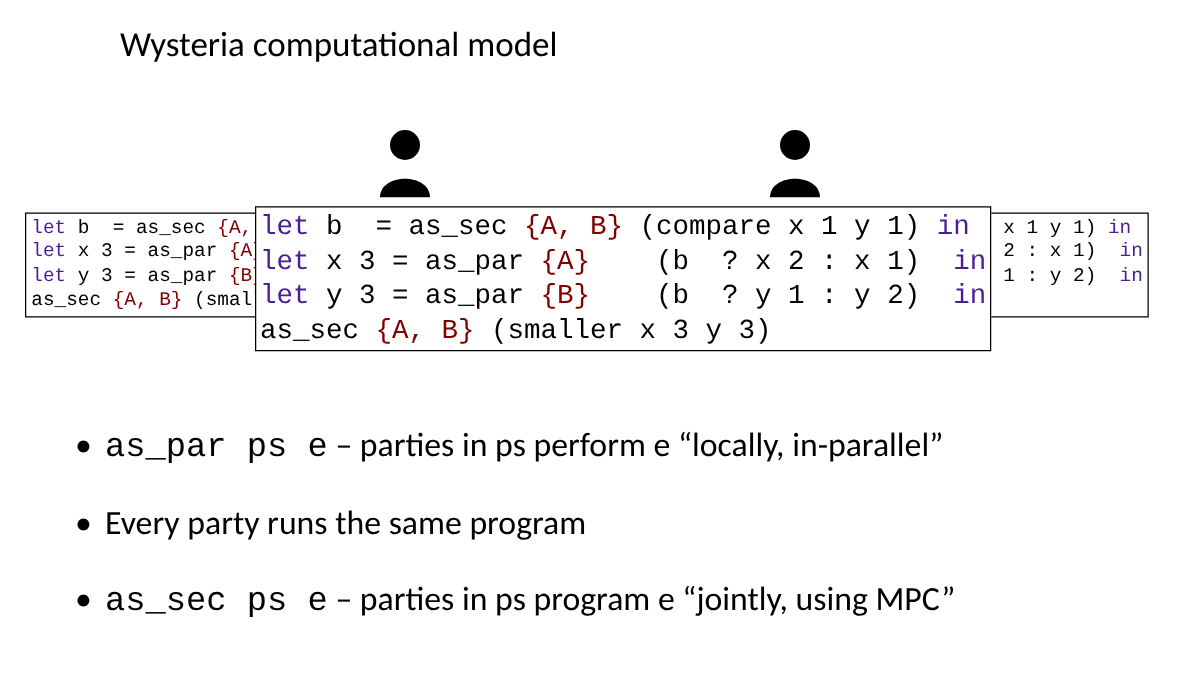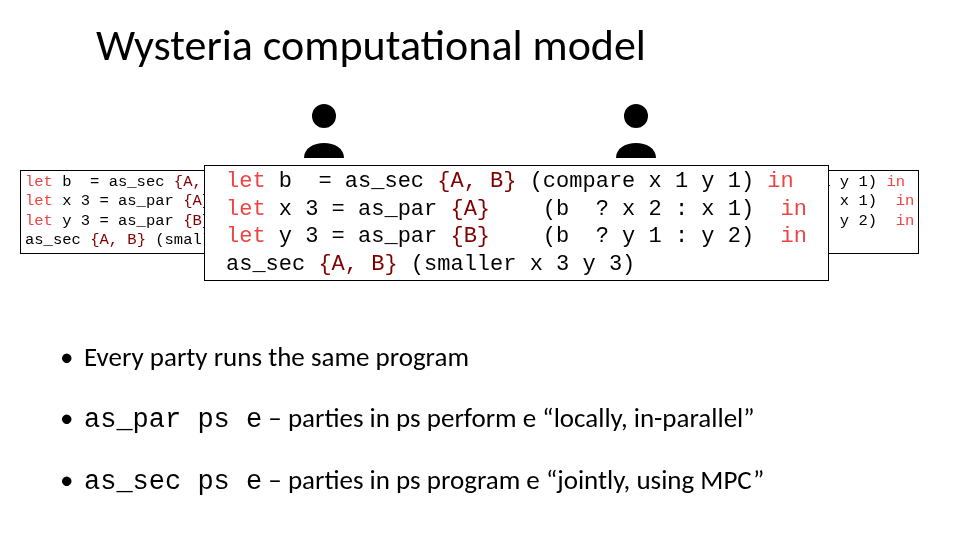--- a/index.html
+++ b/index.html
@@ -15,21 +15,21 @@
   }
   .slide {
     position: relative;
     width: 960px;
     height: 540px;
   }
   .title {
     position: absolute;
     top: 18px;
     left: 96px;
-    font-size: 44px;
+    font-size: 28px;
     font-weight: 400;
     color: #000;
   }
   .avatars {
     position: absolute;
     top: 100px;
     left: 0;
     width: 960px;
     display: flex;
     justify-content: center;
@@ -57,23 +57,23 @@
   .code-right {
     top: 170px;
     left: 500px;
     font-size: 15.5px;
   }
   .code-center {
     top: 165px;
     left: 204px;
     font-size: 22px;
     z-index: 5;
-    padding: 2px 21px;
+    padding: 2px 3px;
   }
-  .kw  { color: #ef4444; }
+  .kw  { color: #4c1d95; }
   .set { color: #800000; }
   .bullets {
     position: absolute;
     left: 60px;
     top: 340px;
     font-size: 27px;
     color: #000;
   }
   .bullet {
     margin-bottom: 28px;
@@ -116,23 +116,23 @@
 <span class="kw">let</span><span> y 3 = as_par </span><span class="set">{B}</span><span>    (b  ? y 1 : y 2)  </span><span class="kw">in</span>
 <span>as_sec </span><span class="set">{A, B}</span><span> (smaller x 3 y 3)</span></div>
 
   <div class="codeblock code-center"><span class="kw">let</span><span> b  = as_sec </span><span class="set">{A, B}</span><span> (compare x 1 y 1) </span><span class="kw">in</span>
 <span class="kw">let</span><span> x 3 = as_par </span><span class="set">{A}</span><span>    (b  ? x 2 : x 1)  </span><span class="kw">in</span>
 <span class="kw">let</span><span> y 3 = as_par </span><span class="set">{B}</span><span>    (b  ? y 1 : y 2)  </span><span class="kw">in</span>
 <span>as_sec </span><span class="set">{A, B}</span><span> (smaller x 3 y 3)</span></div>
 
   <div class="bullets">
     <div class="bullet">
-      <span class="dot">•</span><span>Every party runs the same program</span>
+      <span class="dot">•</span><span class="mono">as_par ps e</span><span> – </span><span>parties in ps perform e “locally, in-parallel”</span>
     </div>
     <div class="bullet">
-      <span class="dot">•</span><span class="mono">as_par ps e</span><span> – </span><span>parties in ps perform e “locally, in-parallel”</span>
+      <span class="dot">•</span><span>Every party runs the same program</span>
     </div>
     <div class="bullet">
       <span class="dot">•</span><span class="mono">as_sec ps e</span><span> – </span><span>parties in ps program e “jointly, using MPC”</span>
     </div>
   </div>
 
 </div>
 
 </body></html>

